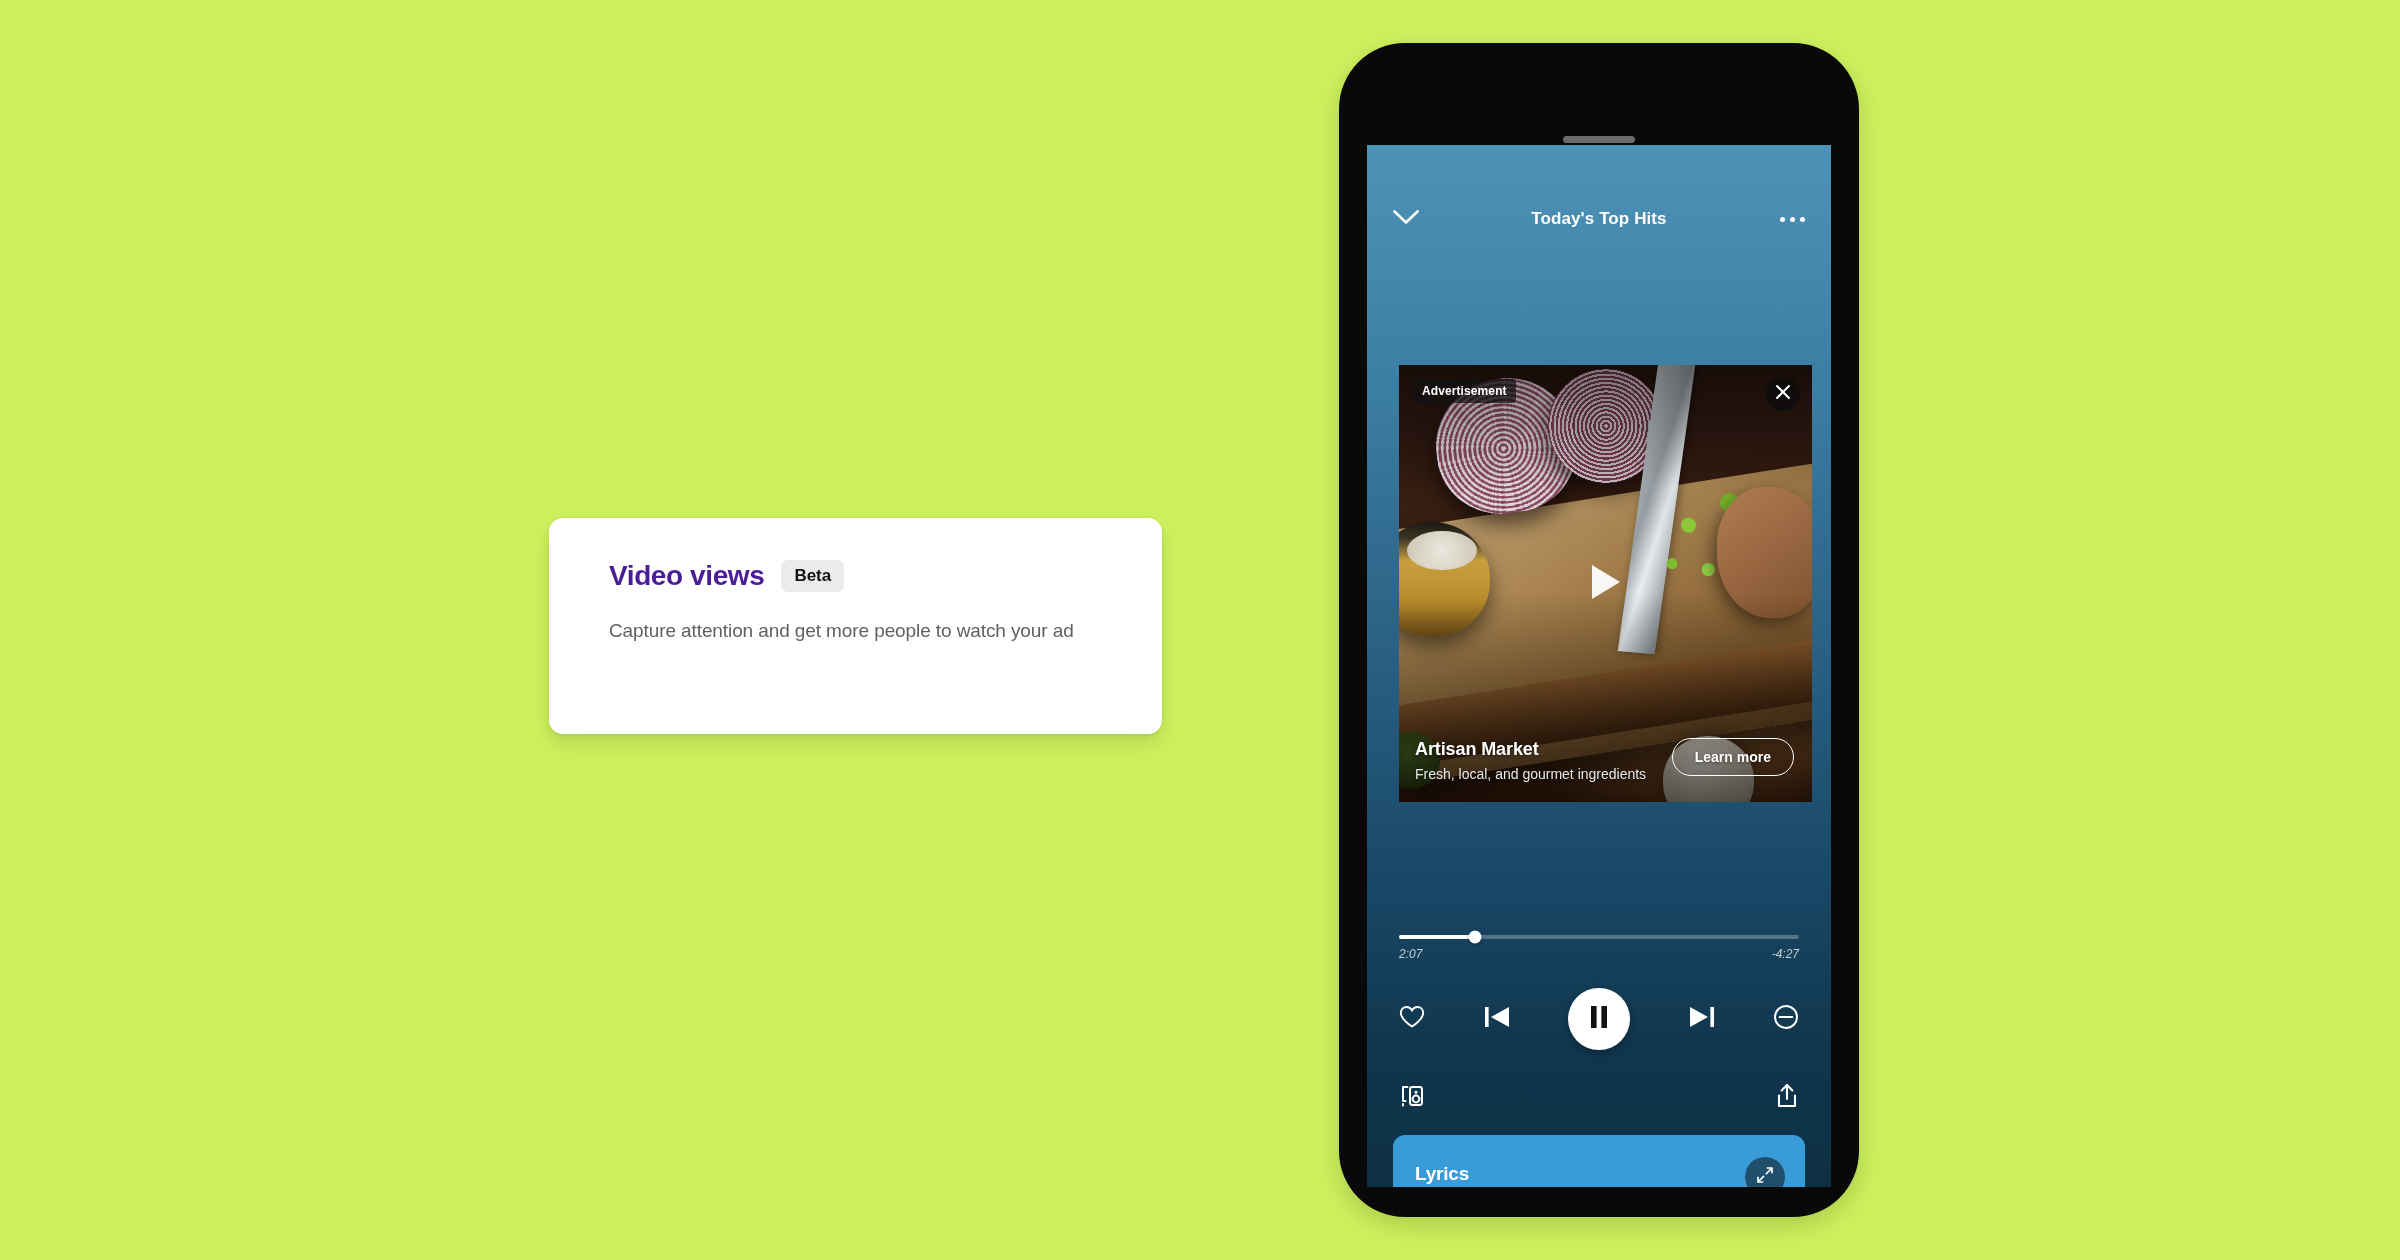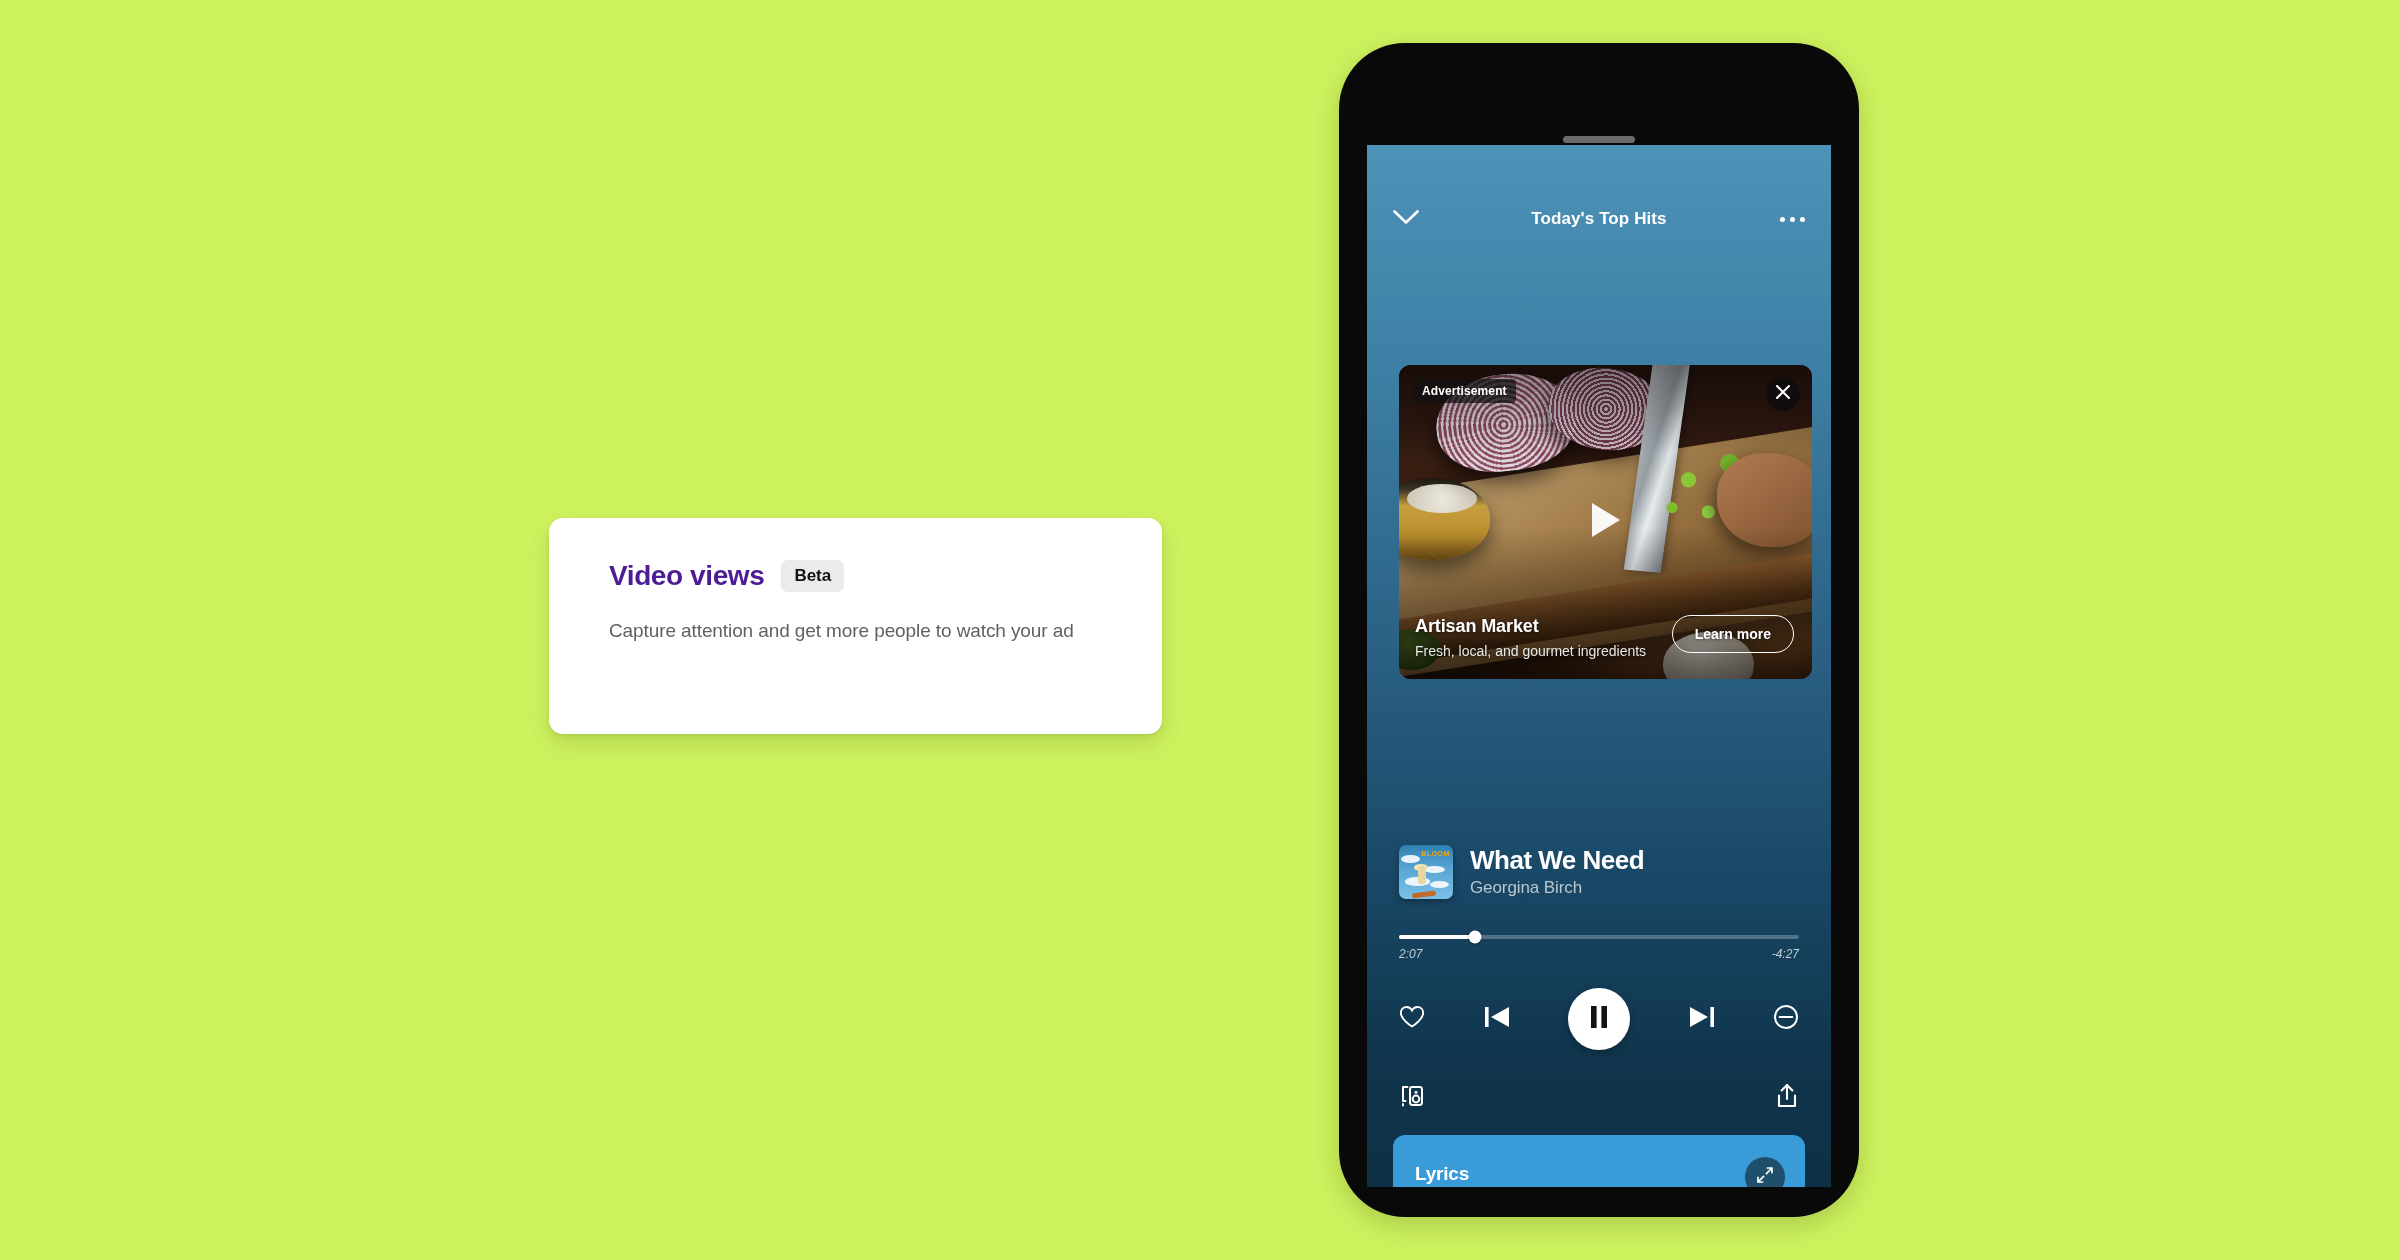--- a/index.html
+++ b/index.html
@@ -75,22 +75,22 @@
     color:#ffffff; font-size:17px; font-weight:bold;
     letter-spacing:0.1px;
   }
   .dots-btn{ width:38px; height:38px; display:flex; align-items:center; justify-content:center; gap:5px; cursor:pointer;}
   .dot{ width:5px; height:5px; border-radius:50%; background:#ffffff; }
 
   
   .ad-card{
     position:absolute;
     left:32px; top:220px;
-    width:413px; height:314px;
-    border-radius:12px;
+    width:413px; height:437px;
+    border-radius:0;
     overflow:hidden;
     background:#2b1a12;
   }
   .ad-photo{ position:absolute; inset:0; }
   
   .ph-bg{ position:absolute; inset:0;
     background:
       radial-gradient(ellipse 60% 45% at 72% 78%, rgba(214,152,80,0.55), rgba(0,0,0,0) 70%),
       linear-gradient(180deg,#2a160f 0%, #311a11 20%, #4a2a16 52%, #7a4a20 78%, #50280f 100%);
   }
@@ -392,36 +392,20 @@
       </div>
 
       <div class="ad-info">
         <div class="ad-brand">Artisan Market</div>
         <div class="ad-sub">Fresh, local, and gourmet ingredients</div>
       </div>
 
       <div class="ad-cta">Learn more</div>
     </div>
 
-    <div class="track">
-      <div class="album-art">
-        <div class="aa-cloud aa-c1"></div>
-        <div class="aa-cloud aa-c2"></div>
-        <div class="aa-cloud aa-c3"></div>
-        <div class="aa-cloud aa-c4"></div>
-        <div class="aa-fig2"></div>
-        <div class="aa-fig"></div>
-        <div class="aa-board"></div>
-        <div class="aa-text">BLOOM</div>
-      </div>
-      <div class="track-meta">
-        <div class="track-title">What We Need</div>
-        <div class="track-artist">Georgina Birch</div>
-      </div>
-    </div>
 
     <div class="progress">
       <div class="bar">
         <div class="bar-fill"></div>
         <div class="bar-knob"></div>
       </div>
       <div class="times">
         <span>2:07</span>
         <span>-4:27</span>
       </div>

